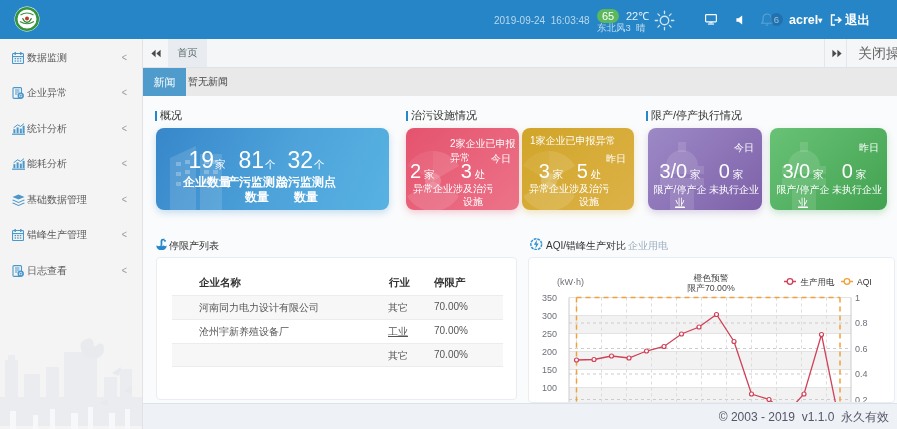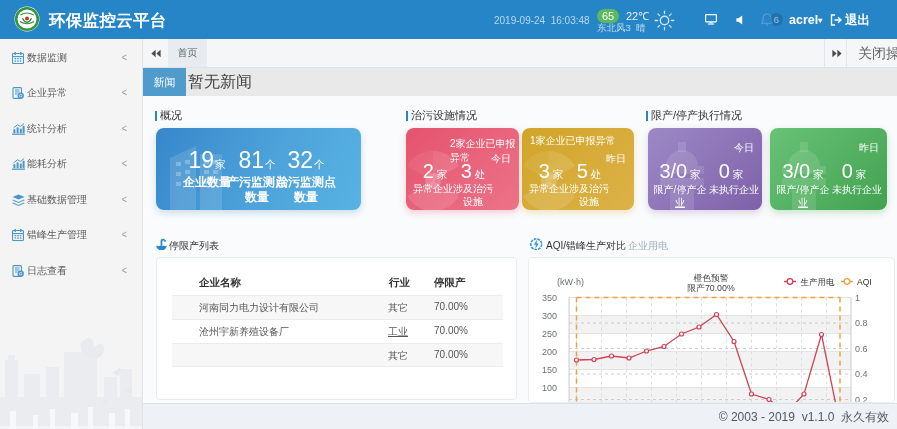--- a/index.html
+++ b/index.html
@@ -13,21 +13,20 @@
 <div class="abs" style="left:0;top:0;width:897px;height:39px;background:#2685c6;">
 
   <svg class="abs" style="left:14px;top:6px;" width="26" height="26" viewBox="0 0 26 26">
     <circle cx="13" cy="13" r="12.5" fill="#fff"></circle>
     <circle cx="13" cy="13" r="10.8" fill="none" stroke="#35953f" stroke-width="2.6"></circle>
     <path d="M6.5 9 q6.5 -4 13 0" stroke="#35953f" stroke-width="1.1" fill="none"></path>
     <path d="M6 15.5 q7 4.5 14 0" stroke="#35953f" stroke-width="1.1" fill="none"></path>
     <circle cx="13" cy="12.4" r="2" fill="#c0392b"></circle>
     <path d="M8.5 12.2 q1.8 3.8 4.5 4.2 q2.7 -0.4 4.5 -4.2" stroke="#2f7d38" stroke-width="1.2" fill="none"></path>
   </svg>
-  <div class="abs" style="left:49px;top:0;height:39px;line-height:40px;color:#fff;font-size:16.5px;font-weight:bold;letter-spacing:0.3px;">环保监控云平台</div>
 
   <div class="abs" style="left:494px;top:0;height:39px;line-height:42px;color:#b9d8ee;font-size:10px;">2019-09-24&nbsp;&nbsp;16:03:48</div>
 
   <div class="abs" style="left:597px;top:9px;width:22px;height:14px;background:#5cb85c;border-radius:8px;color:#fff;font-size:11px;line-height:14px;text-align:center;">65</div>
   <div class="abs" style="left:626px;top:10px;color:#e8f2fa;font-size:11px;line-height:12px;">22℃</div>
   <div class="abs" style="left:597px;top:23px;color:#bfdcf0;font-size:9.5px;line-height:10px;">东北风3&nbsp; 晴</div>
 
   <svg class="abs" style="left:654px;top:10px;" width="21" height="21" viewBox="0 0 21 21">
     <circle cx="10.5" cy="10.5" r="4.2" fill="none" stroke="#cfe4f3" stroke-width="1.4"></circle>
     <g stroke="#cfe4f3" stroke-width="1.3" stroke-linecap="round">
@@ -216,41 +215,41 @@
   <div class="abs" style="left:681px;top:0;width:1px;height:28px;background:#e3e6ea;"></div>
   <svg class="abs" style="left:689px;top:10px;" width="10" height="9" viewBox="0 0 13 11">
     <path d="M0.5 0.5 L0.5 10.5 L6 5.5 Z M7 0.5 L7 10.5 L12.5 5.5 Z" fill="#4a4a4a"></path>
   </svg>
   <div class="abs" style="left:703px;top:0;width:1px;height:28px;background:#e3e6ea;"></div>
   <div class="abs" style="left:715px;top:0;height:28px;line-height:29px;color:#666;font-size:14px;white-space:nowrap;">关闭操作</div>
 </div>
 
 <div class="abs" style="left:143px;top:68px;width:754px;height:28px;background:#e9e9e9;">
   <div class="abs" style="left:0;top:0;width:43px;height:28px;background:#4f9bcb;color:#fff;font-size:11px;text-align:center;line-height:28px;">新闻</div>
-  <div class="abs" style="left:45px;top:0;height:28px;line-height:28px;color:#444;font-size:16px;">暂无新闻</div>
+  <div class="abs" style="left:45px;top:0;height:28px;line-height:28px;color:#444;font-size:10px;">暂无新闻</div>
 </div>
 
 <style>
   .slabel { position:absolute; top:110px; height:11px; font-size:11px; color:#333; line-height:11px; }
   .slabel::before { content:""; position:absolute; left:-5px; top:0.5px; width:2px; height:10px; background:#2787cb; }
 </style>
 <div class="slabel" style="left:160px;">概况</div>
 <div class="slabel" style="left:411px;">治污设施情况</div>
 <div class="slabel" style="left:651px;">限产/停产执行情况</div>
 
 <style>
   .card { position:absolute; top:128px; height:82px; border-radius:8px; color:#fff; overflow:hidden; }
   .num { font-size:23px; line-height:23px; }
   .unit { font-size:10.5px; }
   .clab { font-size:12px; line-height:14.5px;font-weight:bold; }
   .clab2 { font-size:10px; line-height:12.5px; }
   .num2 { font-size:20px; line-height:22px; }
 </style>
 
-<div class="card" style="left:156px;width:205px;background:linear-gradient(115deg,#3787ca 0%,#4da3da 55%,#58b2e2 100%);box-shadow:0 3px 7px rgba(58,143,208,0.27);">
+<div class="card" style="left:156px;width:233px;background:linear-gradient(115deg,#3787ca 0%,#4da3da 55%,#58b2e2 100%);box-shadow:0 3px 7px rgba(58,143,208,0.27);">
   <svg class="abs" style="left:0;top:0;" width="90" height="82" viewBox="0 0 90 82">
     <g fill="rgba(255,255,255,0.13)">
       <path d="M14 82 V30 L40 18 V82 Z"></path>
       <rect x="44" y="26" width="22" height="56"></rect>
       <g fill="rgba(255,255,255,0.25)">
         <rect x="20" y="34" width="5" height="4"></rect>
           <rect x="29" y="32" width="5" height="4"></rect>
         <rect x="20" y="44" width="5" height="4"></rect>
           <rect x="29" y="42" width="5" height="4"></rect>
         <rect x="20" y="54" width="5" height="4"></rect>
@@ -282,21 +281,21 @@
   <svg class="abs" style="left:-8px;top:18px;" width="70" height="70" viewBox="0 0 70 70">
     <g fill="rgba(255,255,255,0.12)">
       <path d="M35 35 L35 5 A30 30 0 0 1 61 20 Z"></path>
       <path d="M35 35 L61 50 A30 30 0 0 1 9 50 Z"></path>
       <path d="M35 35 L9 20 A30 30 0 0 1 35 5 Z" fill="rgba(255,255,255,0.07)"></path>
       <circle cx="35" cy="35" r="8" fill="rgba(255,255,255,0.2)"></circle>
     </g>
   </svg>
   <div class="abs" style="left:8px;top:9px;font-size:10px;margin-left:36px;">2家企业已申报异常</div>
   <div class="abs" style="right:8px;top:24px;font-size:10px;">今日</div>
-  <div class="abs" style="left:4px;top:32px;width:50px;text-align:center;"><span class="num2">2</span><span class="unit"> 家</span></div>
+  <div class="abs" style="left:4px;top:32px;width:50px;"><span class="num2">2</span><span class="unit"> 家</span></div>
   <div class="abs" style="left:43px;top:32px;width:48px;text-align:center;"><span class="num2">3</span><span class="unit"> 处</span></div>
   <div class="abs" style="left:7px;top:55px;width:40px;text-align:center;">
       <div class="clab2">异常企业</div>
     </div>
   <div class="abs" style="left:47px;top:55px;width:40px;text-align:center;">
       <div class="clab2">涉及治污<br>设施</div>
     </div>
 </div>
 
 <div class="card" style="left:522px;width:112px;background:linear-gradient(135deg,#d1a528 0%,#dcb248 100%);box-shadow:0 3px 7px rgba(209,165,40,0.27);">

